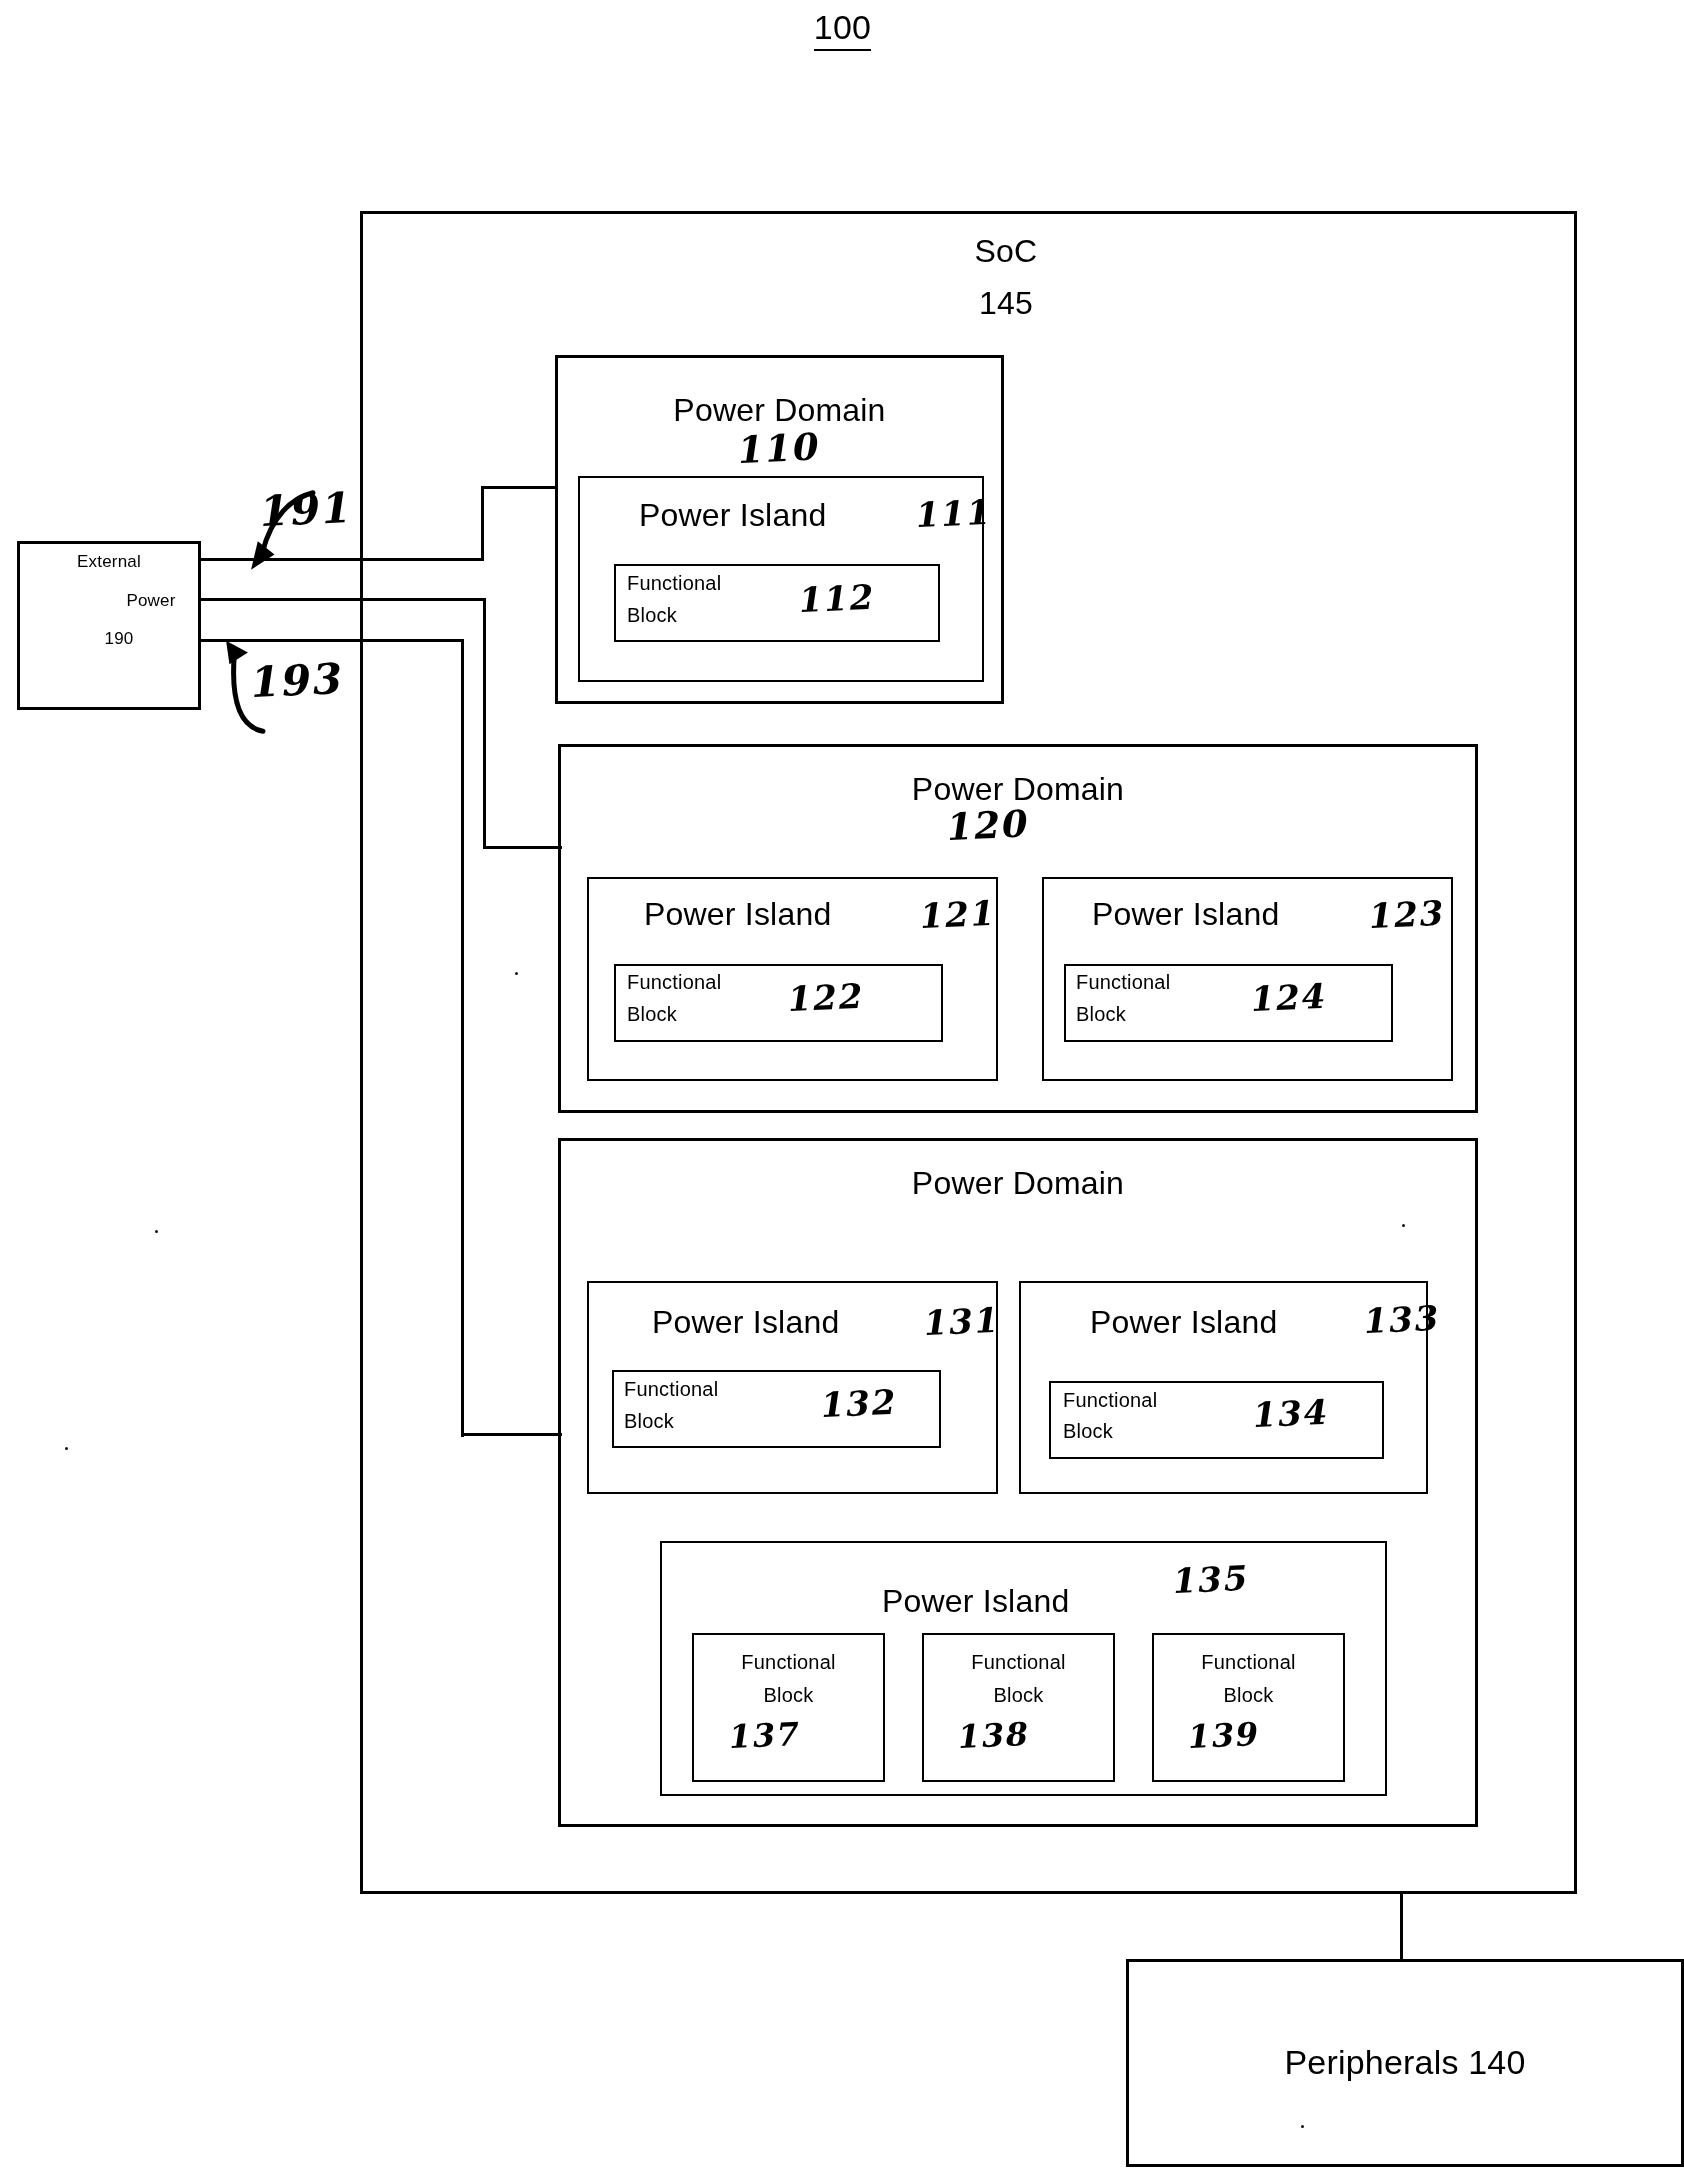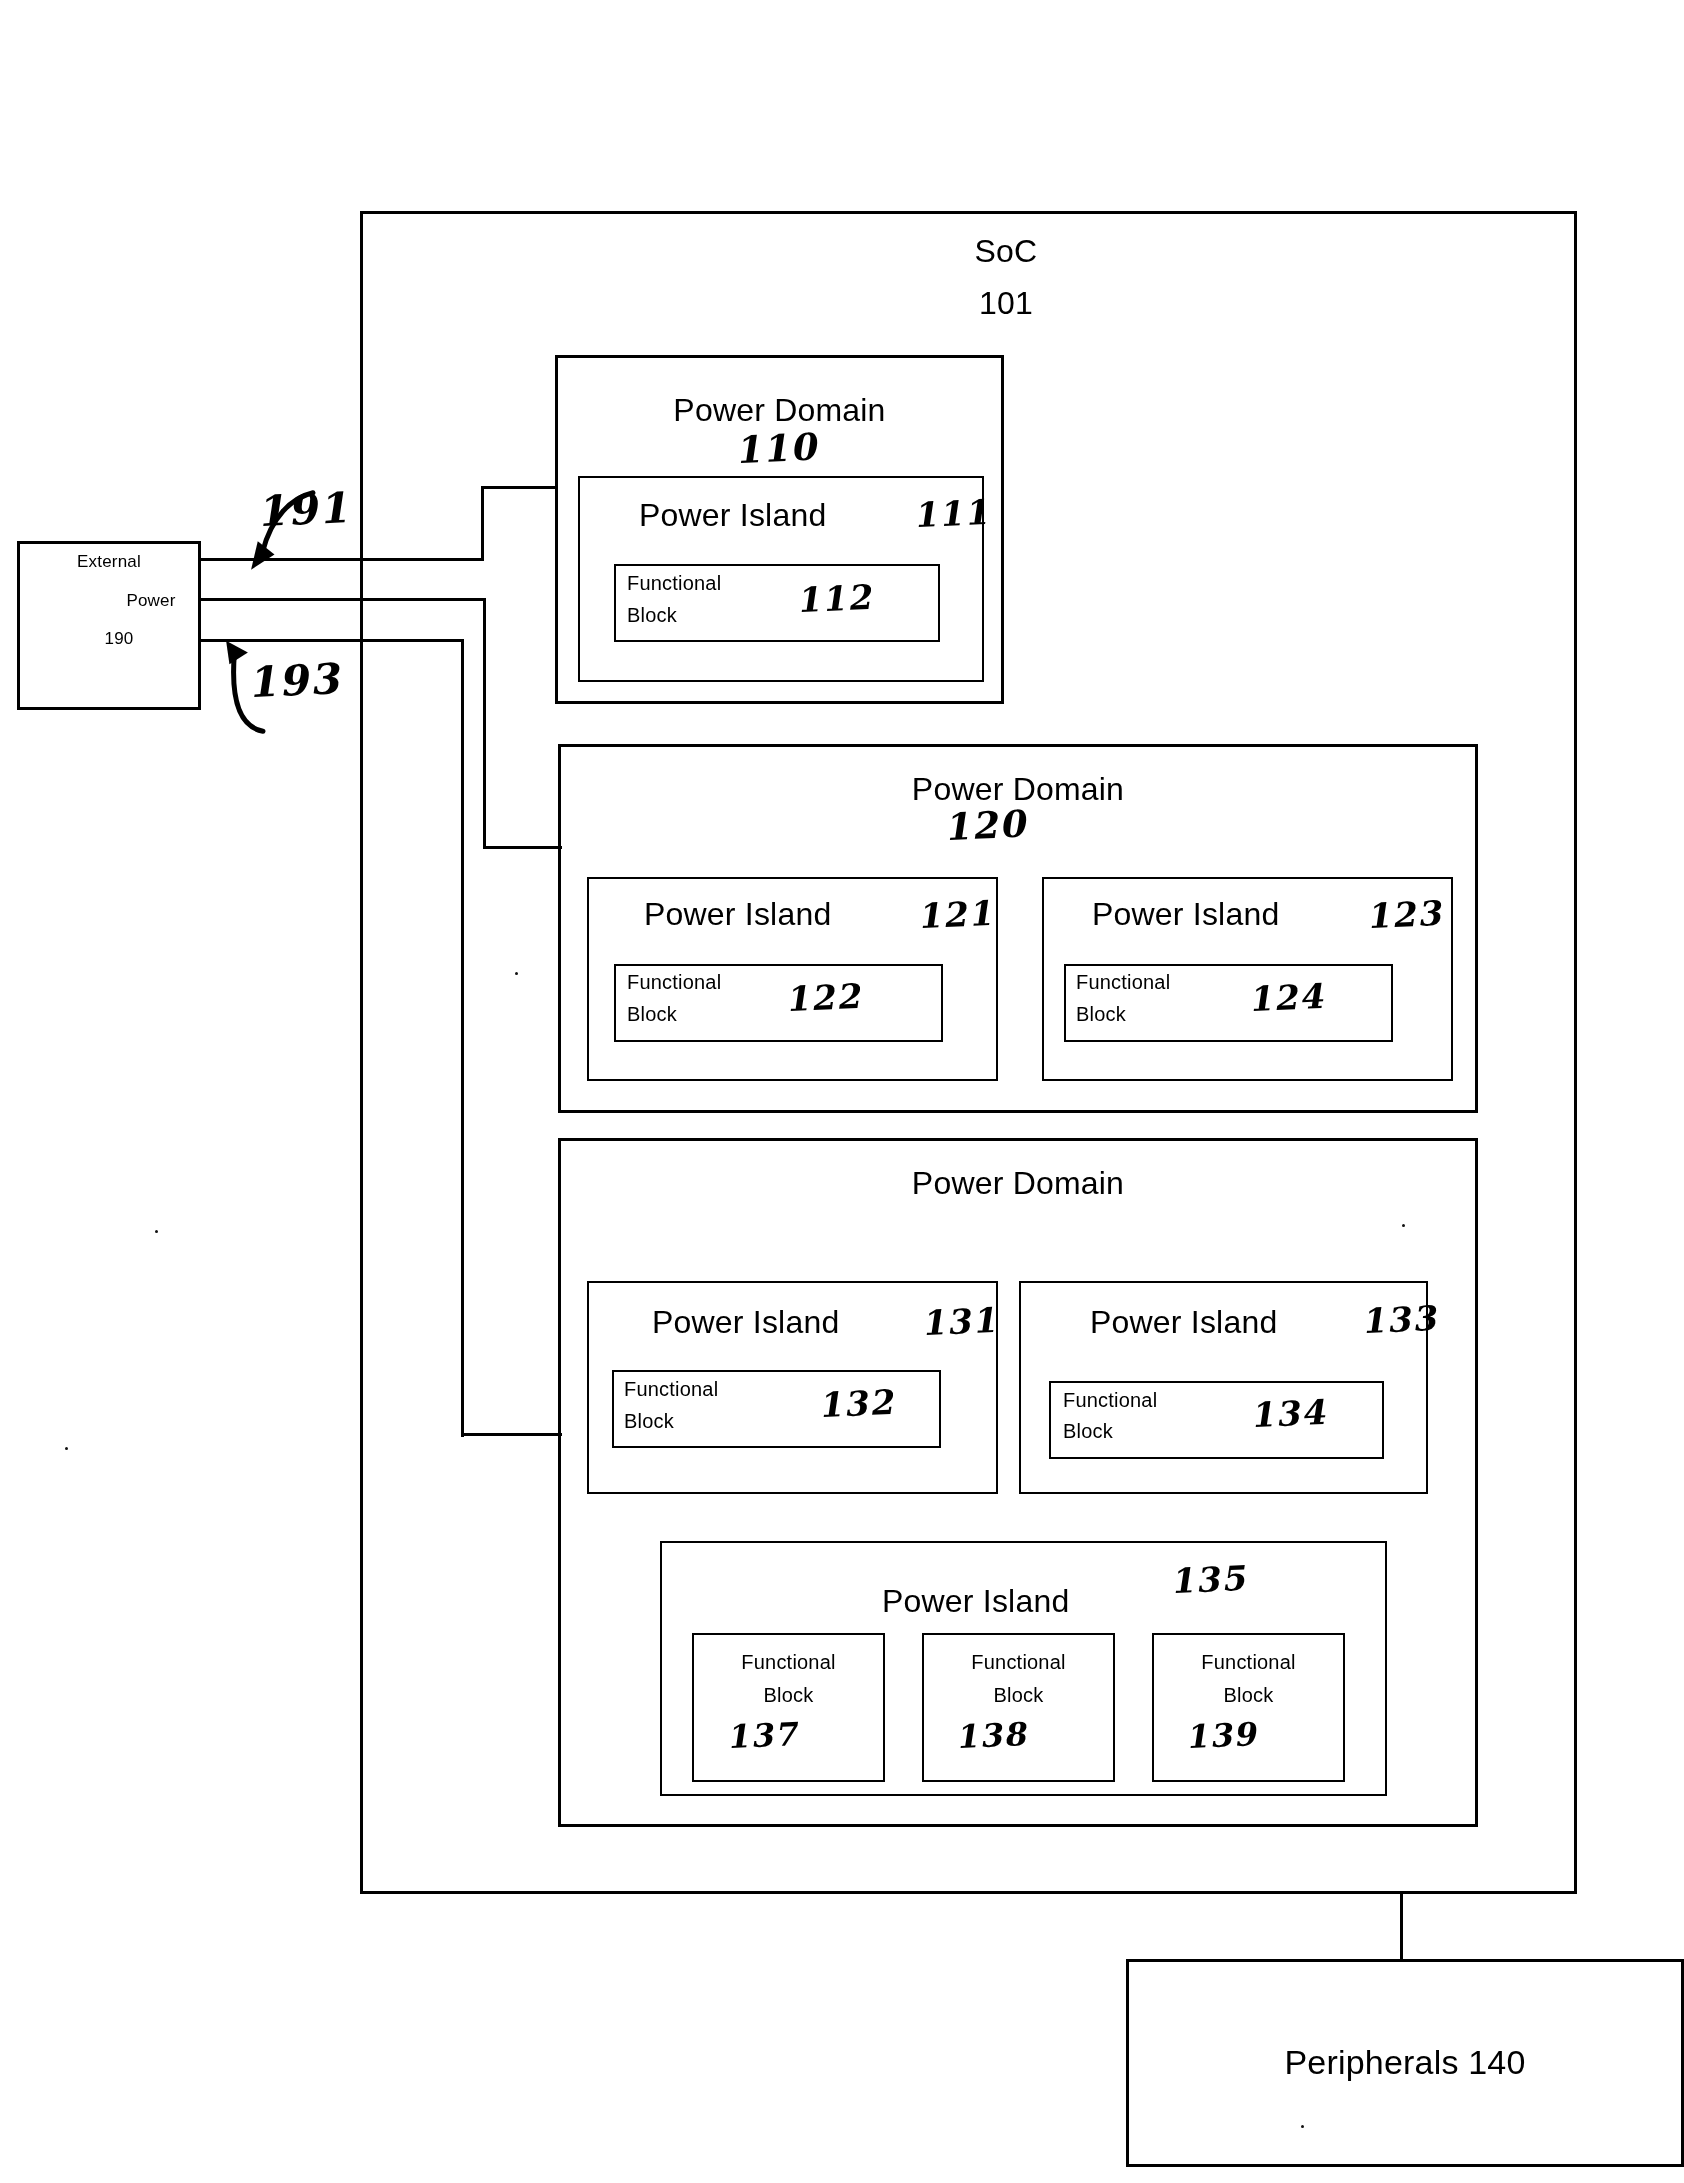--- a/index.html
+++ b/index.html
@@ -94,25 +94,28 @@
     width: 3.4px; height: 3.4px;
     background: #111;
     border-radius: 50%;
   }
 </style>
 </head>
 <body>
 
 <div id="page">
 
+  <div class="label printed center-x" id="fig-number">
+    <span>100</span>
+  </div>
 
   <div class="box" id="soc-box" style="left:360px; top:211px; width:1217px; height:1683px;"></div>
 
   <div class="label printed t-soc center-x" style="left:855px; top:235px; width:302px;">SoC</div>
-  <div class="label printed t-soc center-x" style="left:855px; top:287px; width:302px;">101</div>
+  <div class="label printed t-soc center-x" style="left:855px; top:287px; width:302px;">145</div>
 
   <div class="box" id="external-power-box" style="left:17px; top:541px; width:184px; height:169px;"></div>
   <div class="label printed t-ext center-x" style="left:17px; top:553px; width:184px;">External</div>
   <div class="label printed t-ext center-x" style="left:17px; top:592px; width:184px;margin-left:42px;">Power</div>
   <div class="label printed t-ext center-x" style="left:17px; top:630px; width:184px;margin-left:10px;">190</div>
 
   <div class="wire wire-h" style="left:199px; top:558px; width:285px;"></div>
   <div class="wire wire-v" style="left:481px; top:486px; height:75px;"></div>
   <div class="wire wire-h" style="left:481px; top:486px; width:77px;"></div>
 

